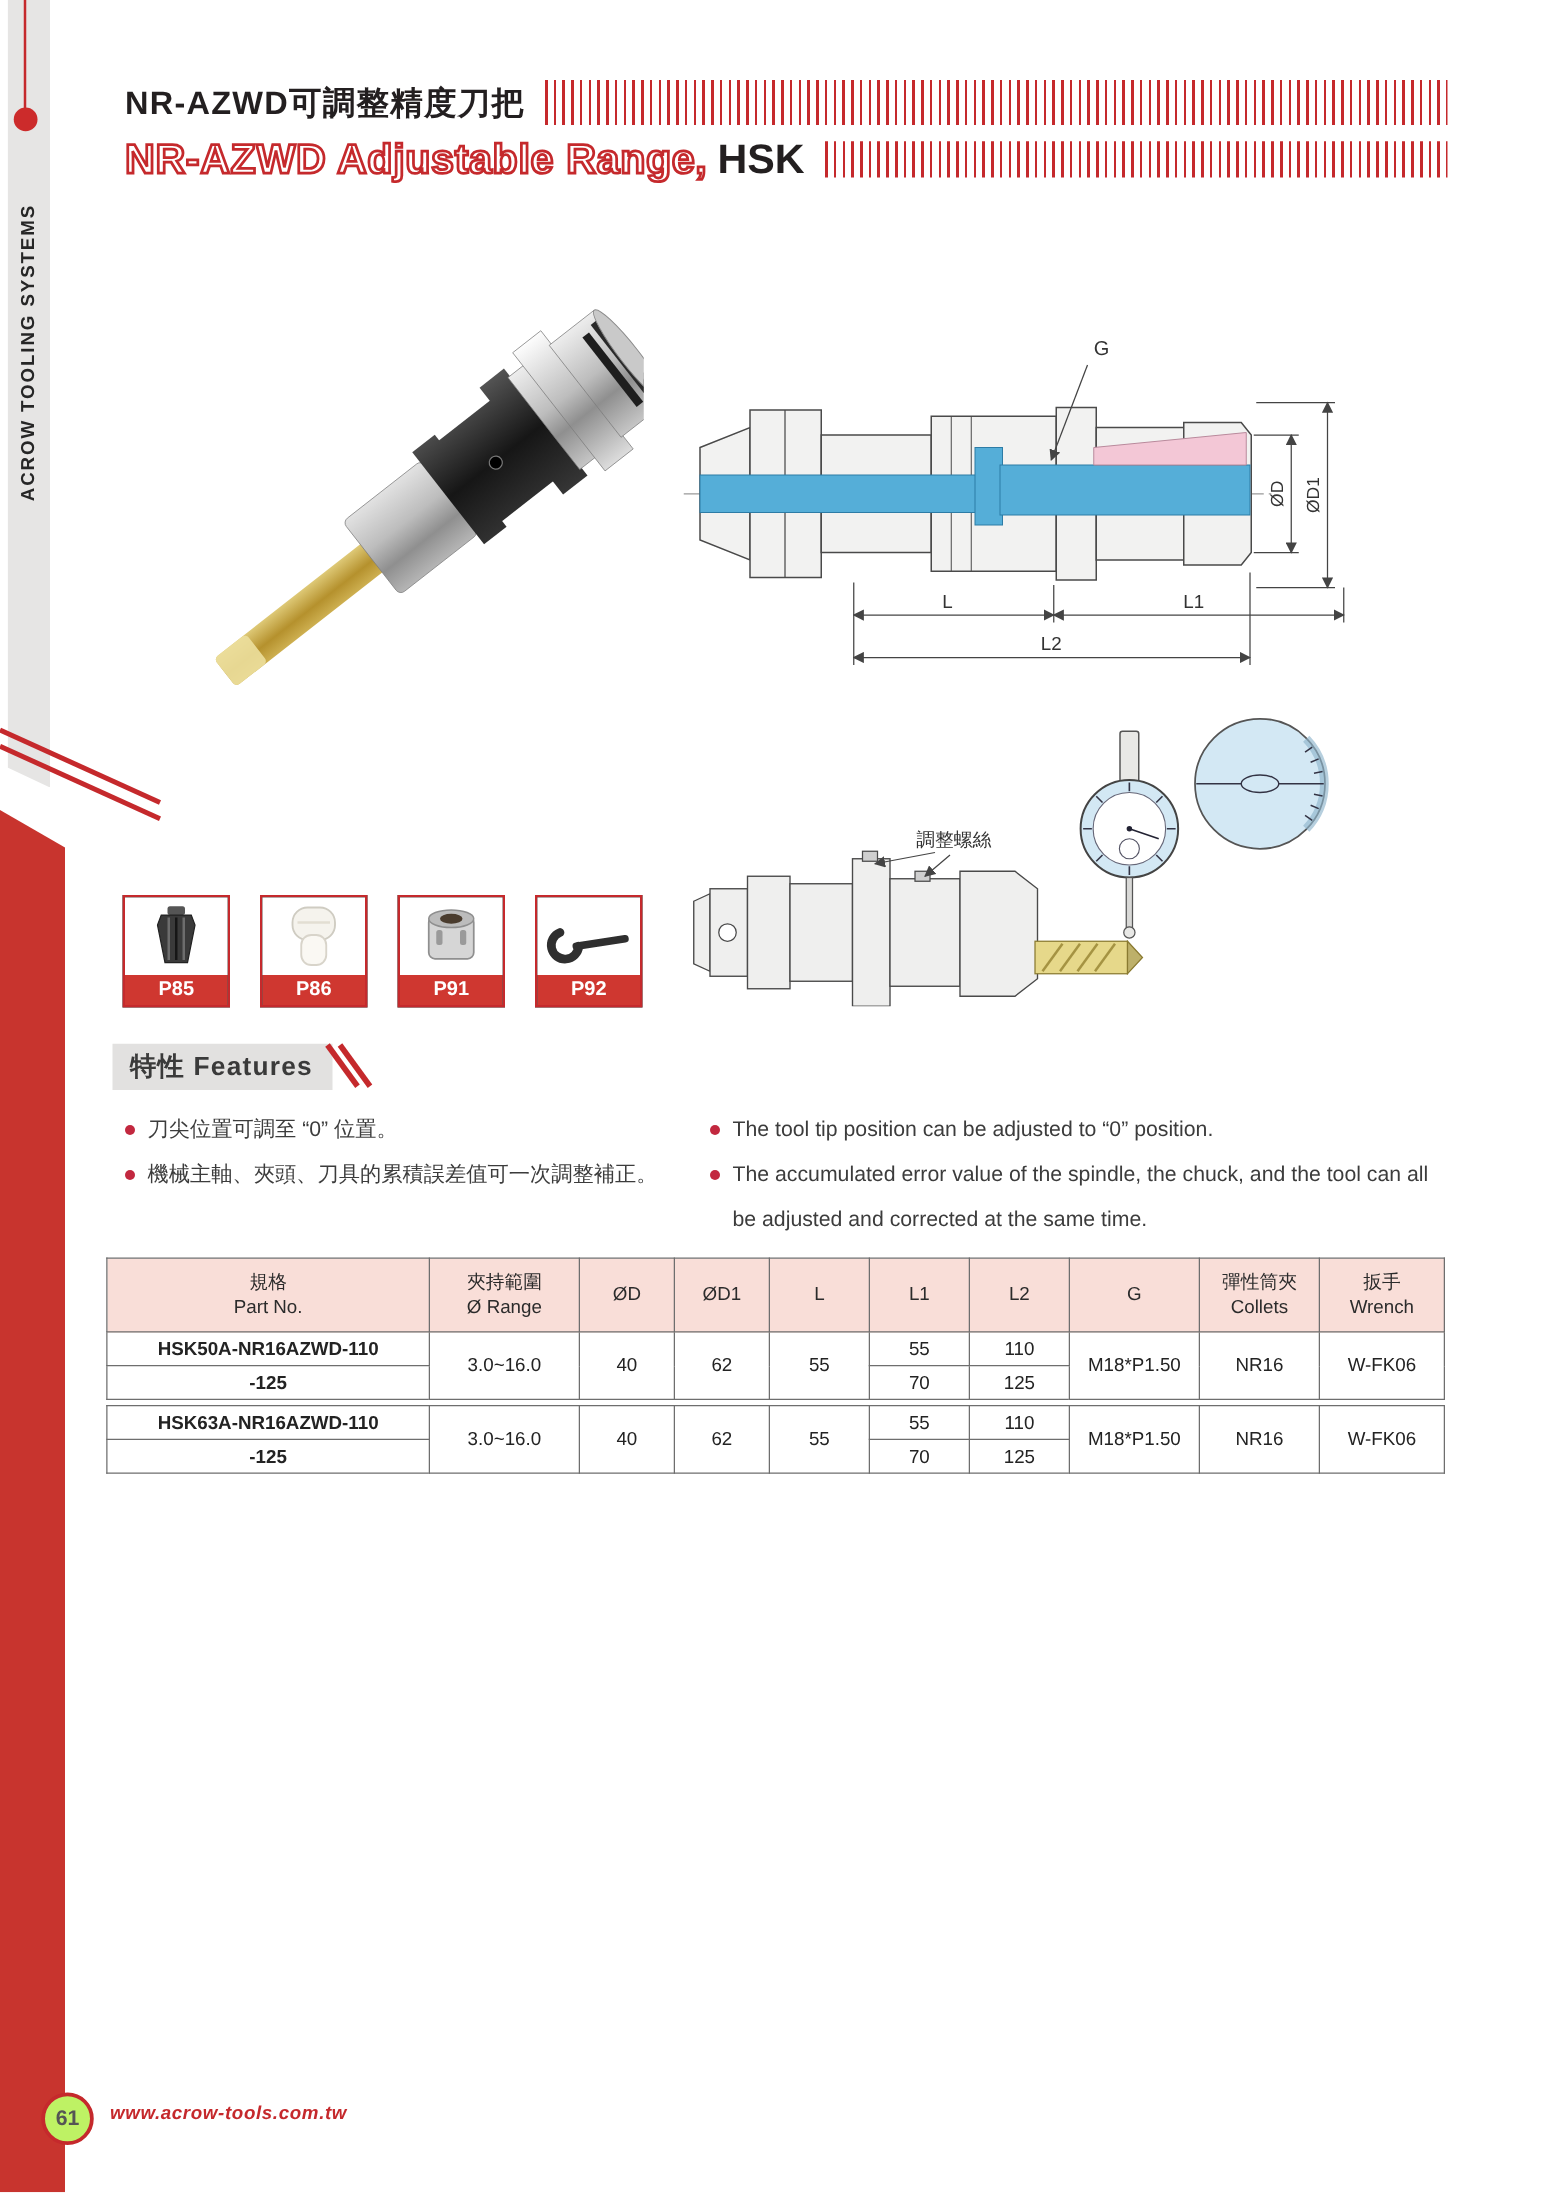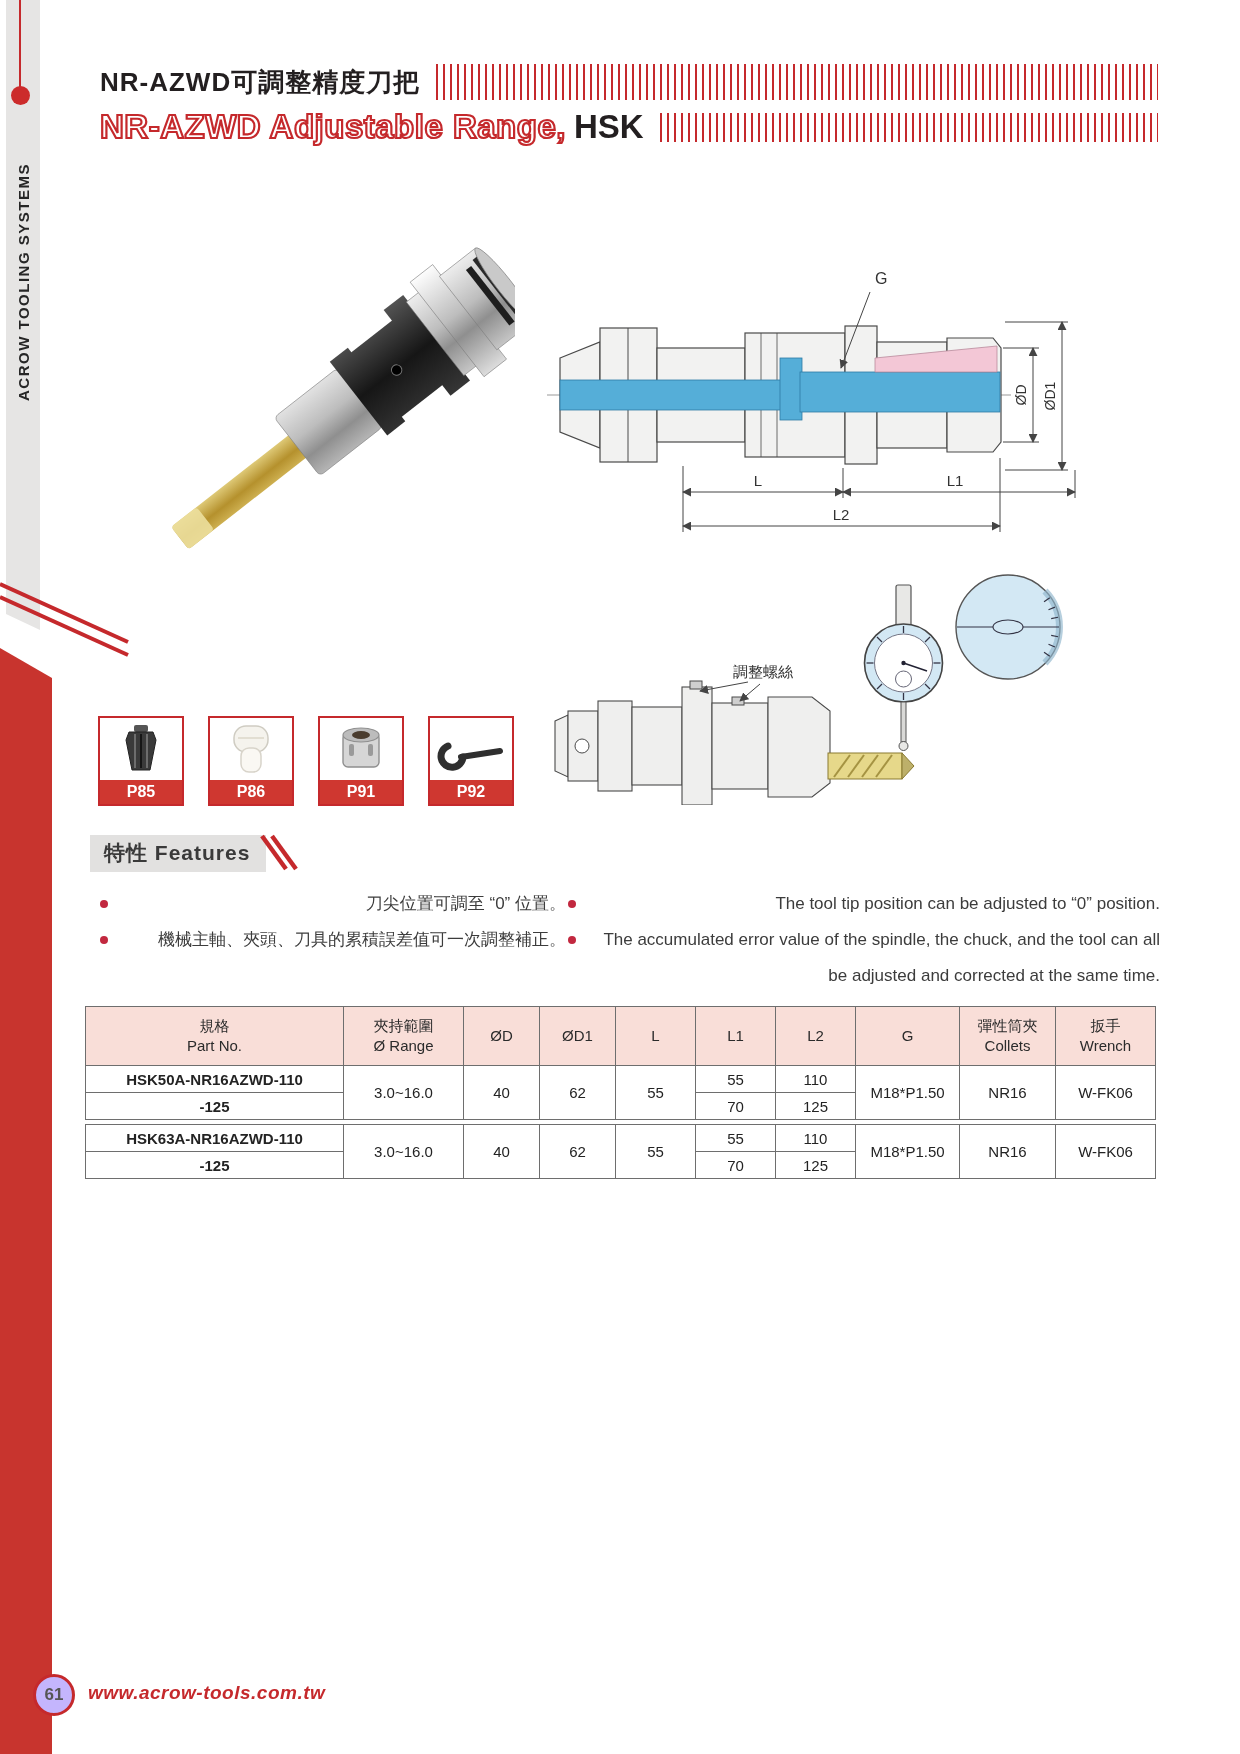--- a/index.html
+++ b/index.html
@@ -39,38 +39,38 @@
   .thumb .img{height:62px;display:flex;align-items:center;justify-content:center;background:#fff;}
   .thumb .lbl{height:24px;background:#cf3730;color:#fff;font-weight:700;font-size:16px;
     display:flex;align-items:center;justify-content:center;}
 
   
   .features-heading{left:90px;top:835px;background:#e2e1e0;color:#3a3a3a;
     font-size:21px;font-weight:600;padding:4px 16px 5px 14px;letter-spacing:1px;}
   .features-slashes{left:258px;top:833px;}
   .bullets{left:98px;top:886px;width:1062px;display:grid;grid-template-columns:468px 1fr;column-gap:0;}
   .blist{list-style:none;margin:0;padding:0;font-size:17px;color:#3c3c3c;}
-  .blist li{position:relative;padding-left:20px;line-height:36px;text-align:right;}
+  .blist li{position:relative;padding-left:20px;line-height:36px;}
   .blist li::before{content:"";position:absolute;left:2px;top:14px;width:8px;height:8px;border-radius:50%;background:#c2283f;}
 
   
   .table-host{left:85px;width:1070px;}
   .t1{top:1006px;} .t2{top:1124px;}
   table.spec-table{width:1070px;border-collapse:collapse;table-layout:fixed;font-size:15px;color:#232323;}
   table.spec-table th,table.spec-table td{border:1px solid #6e6e6e;text-align:center;padding:0;}
   table.spec-table thead th{background:#f9ded8;height:58px;font-weight:400;line-height:1.35;color:#2b2b2b;}
   table.spec-table tbody td{height:26px;}
   td.part{font-weight:700;}
   td.part2{text-align:right;padding-right:46px;}
 
   
   .page-badge{left:33px;top:1674px;width:42px;height:42px;border:3px solid #c5292c;border-radius:50%;
-    background:#c4b5fd;display:flex;align-items:center;justify-content:center;
+    background:#bef264;display:flex;align-items:center;justify-content:center;
     font-size:17px;font-weight:700;color:#555;box-sizing:border-box;}
-  .website{left:88px;top:1682px;font-size:19px;font-weight:700;font-style:italic;color:#c5292c;letter-spacing:.5px;cursor:pointer;}
+  .website{left:88px;top:1682px;font-size:15px;font-weight:700;font-style:italic;color:#c5292c;letter-spacing:.5px;cursor:pointer;}
 
   svg text{font-family:"Liberation Sans","DejaVu Sans",sans-serif;}
 </style>
 </head>
 <body>
 
 <div class="abs sidebar-strip"></div>
 <div class="abs sidebar-topline"></div>
 <div class="abs sidebar-dot"></div>
 <div class="abs sidebar-text">ACROW TOOLING SYSTEMS</div>

